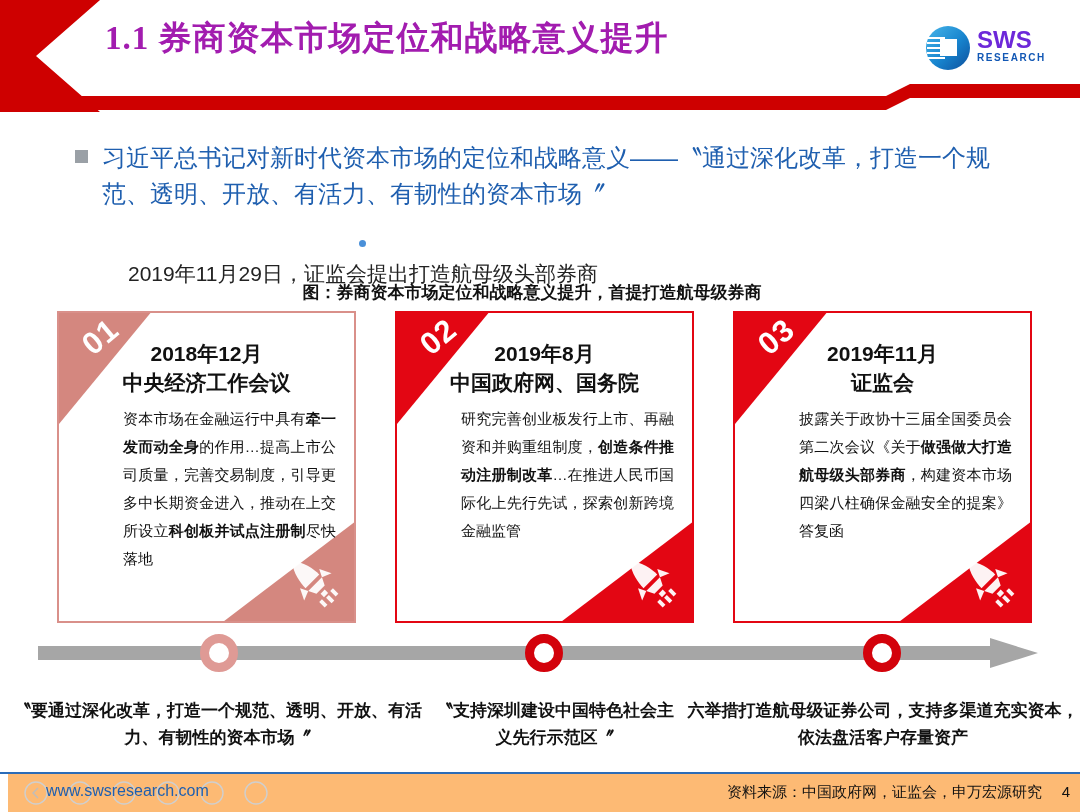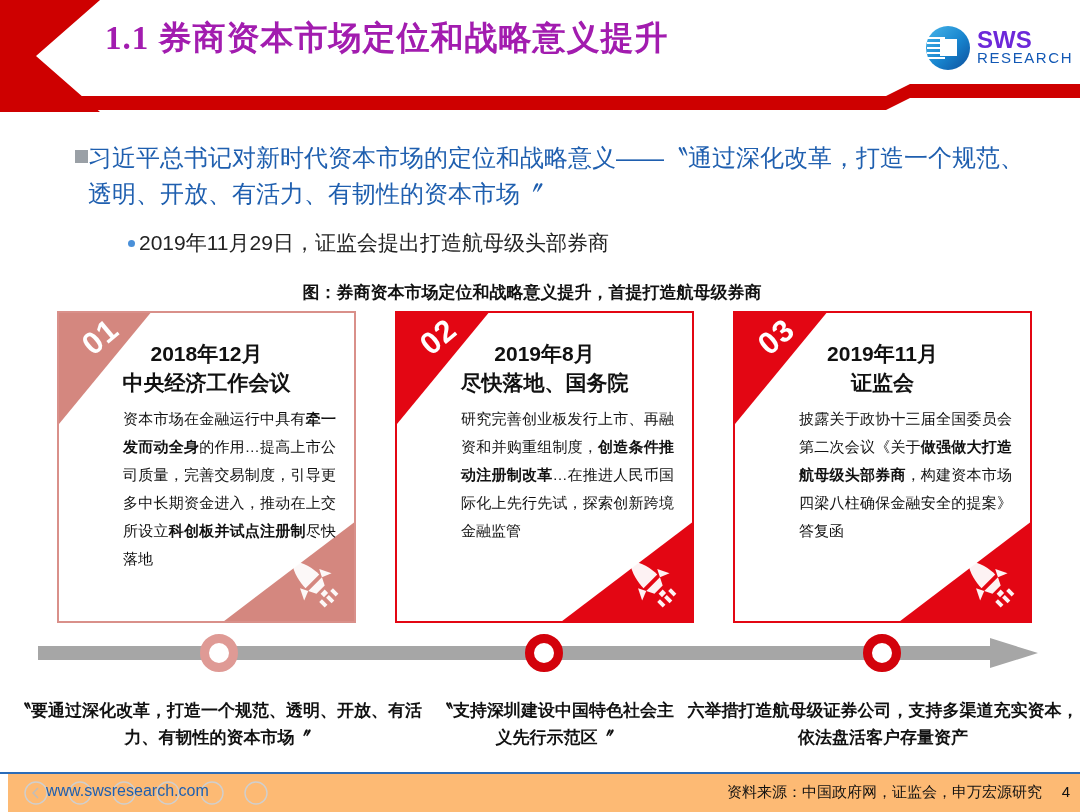--- a/index.html
+++ b/index.html
@@ -18,30 +18,30 @@
     font-family:"Liberation Serif","DejaVu Serif",serif;
     font-size:33px;font-weight:700;color:#a21caf;letter-spacing:1px;
     white-space:nowrap;
   }
 
   
   .logo{position:absolute;left:925px;top:25px;width:140px;height:48px;}
   .logo-mark{position:absolute;left:0;top:0;width:46px;height:46px;}
   .logo-text{position:absolute;left:52px;top:3px;}
   .logo-sws{font-size:24px;font-weight:700;color:#6d28d9;letter-spacing:0px;line-height:24px;font-family:"Liberation Sans",sans-serif;}
-  .logo-research{font-size:15px;font-weight:400;color:#1258B5;letter-spacing:1.6px;line-height:11px;font-family:"Liberation Sans",sans-serif;}
-
-  
-  .bullet1{position:absolute;left:75px;top:140px;width:960px;display:flex;}
+  .logo-research{font-size:10px;font-weight:700;color:#1258B5;letter-spacing:1.6px;line-height:11px;font-family:"Liberation Sans",sans-serif;}
+
+  
+  .bullet1{position:absolute;left:75px;top:140px;width:960px;display:flex;gap:14px;}
   .bullet1 .sq{width:13px;height:13px;background:#9AA0A6;margin-top:10px;flex:0 0 auto;}
   .bullet1 .txt{
     font-size:24px;line-height:36px;color:#1F5FAF;font-weight:500;
     font-family:"Liberation Sans","DejaVu Sans",sans-serif;
   }
-  .bullet2{position:absolute;left:128px;top:228px;display:flex;gap:4px;align-items:flex-start;}
+  .bullet2{position:absolute;left:128px;top:228px;display:flex;gap:12px;align-items:center;flex-direction:column;}
   .bullet2 .dot{width:7px;height:7px;border-radius:50%;background:#4A90D9;margin-top:12px;flex:0 0 auto;}
   .bullet2 .txt{font-size:21px;line-height:30px;color:#222;font-family:"Liberation Sans","DejaVu Sans",sans-serif;}
 
   
   .fig-caption{
     position:absolute;left:0;top:281px;width:1064px;text-align:center;
     font-size:17px;font-weight:700;color:#111;
     font-family:"Liberation Sans","DejaVu Sans",sans-serif;
   }
 
@@ -193,21 +193,21 @@
           <rect x="38" y="54" width="4" height="8"></rect>
         </g>
       </svg>
     </div>
 
     <div class="card c2">
       <div class="panel"></div>
       <div class="num">02</div>
       <div class="title">
         <div>2019年8月</div>
-        <div>尽快落地、国务院</div>
+        <div>中国政府网、国务院</div>
       </div>
       <div class="body">研究完善创业板发行上市、再融资和并购重组制度，<b>创造条件推动注册制改革</b>…在推进人民币国际化上先行先试，探索创新跨境金融监管</div>
       <svg class="rocket" viewBox="0 0 64 64">
         <g fill="#FFFFFF" transform="rotate(-45 32 32)">
           <path d="M32 4 C40 14 42 26 42 34 L22 34 C22 26 24 14 32 4 Z"></path>
           <path d="M22 38 L42 38 L38 46 L26 46 Z"></path>
           <rect x="29" y="49" width="6" height="5"></rect>
           <path d="M18 30 L12 42 L22 38 Z"></path>
           <path d="M46 30 L52 42 L42 38 Z"></path>
           <rect x="22" y="54" width="4" height="8"></rect>

